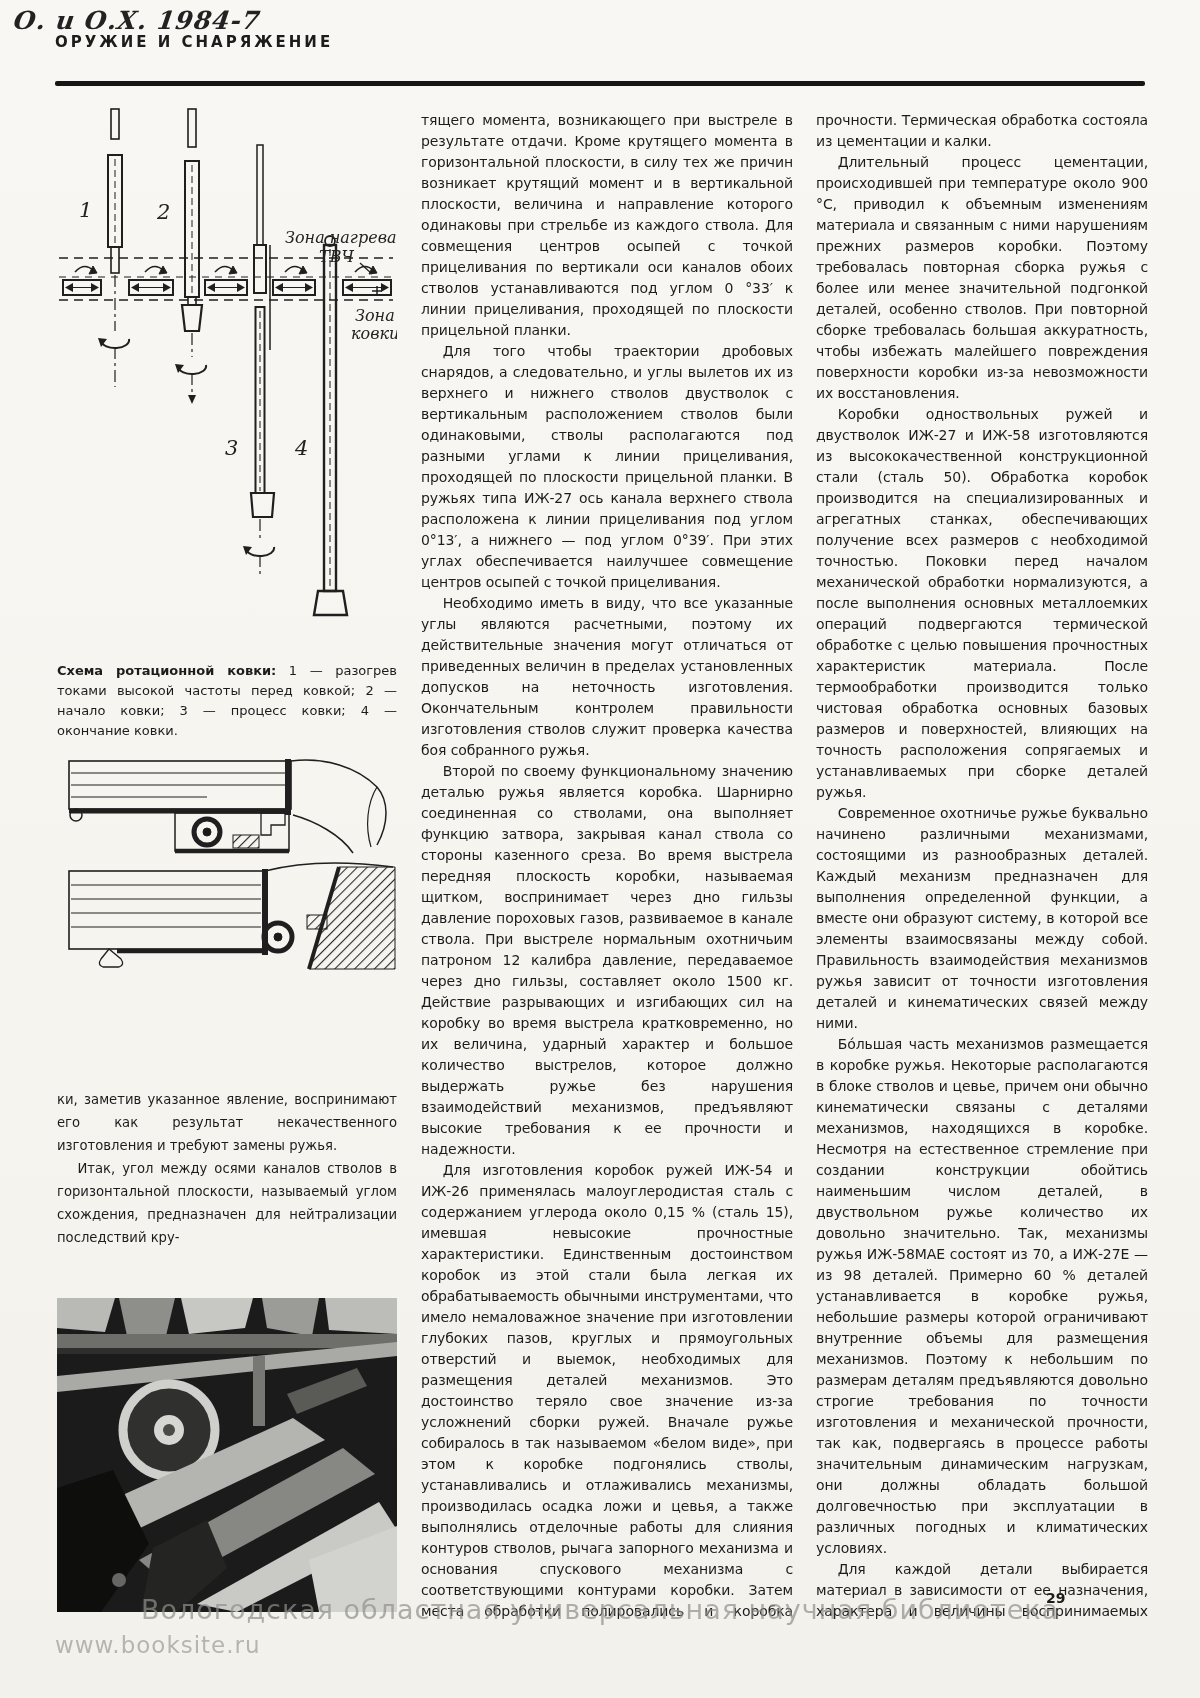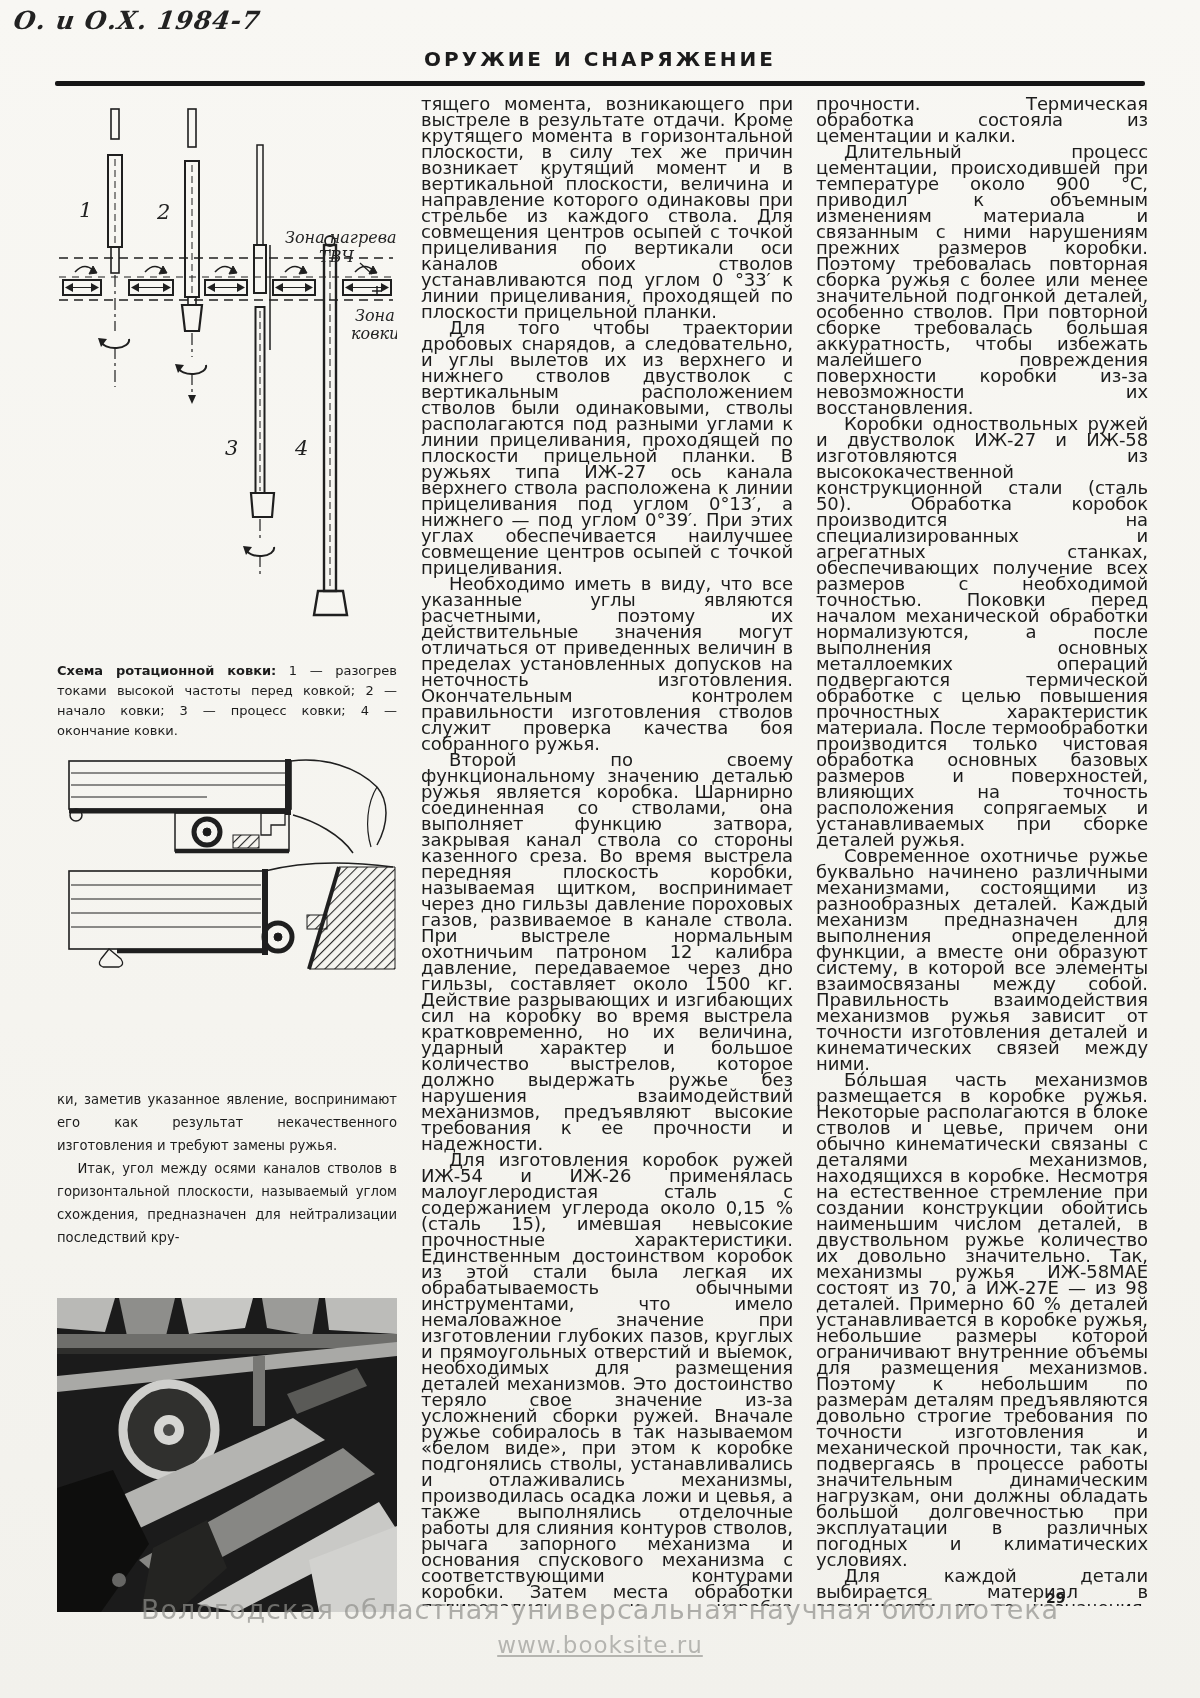--- a/index.html
+++ b/index.html
@@ -8,49 +8,49 @@
     position:relative;width:1200px;height:1698px;margin:0 auto;
     background:linear-gradient(180deg,#f8f7f3 0%,#f5f4ef 60%,#f2f1ec 100%);
     font-family:"DejaVu Sans",sans-serif;color:#1c1c1c;overflow:hidden;
   }
   .annotation{
     position:absolute;left:14px;top:6px;
     font-family:"DejaVu Serif",serif;font-style:italic;font-weight:700;
     font-size:25px;letter-spacing:1px;transform:skewX(-8deg);color:#222;
   }
   .header-title{
-    position:absolute;left:55px;top:47px;width:1090px;text-align:center;
-    font-size:20px;font-weight:700;letter-spacing:3px;
+    position:absolute;left:55px;top:33px;width:1090px;text-align:left;
+    font-size:15px;font-weight:700;letter-spacing:3px;
   }
   .header-rule{position:absolute;left:55px;top:81px;width:1090px;height:5px;background:#161616;border-radius:2px;}
 
   .col-left{position:absolute;left:57px;top:95px;width:340px;height:1520px;}
   .fig1{position:absolute;top:0;left:0;}
   .cap{font-size:13px;line-height:20px;text-align:justify;}
   .cap b{font-weight:700;}
   .cap .rest{font-weight:400;}
   .cap1{position:absolute;top:566px;left:0;width:340px;}
   .fig2{position:absolute;top:656px;left:0;}
   .cap2{position:absolute;top:888px;left:0;width:340px;font-weight:700;}
   .lpara{position:absolute;top:993px;left:0;width:340px;font-size:13.2px;line-height:23px;text-align:justify;}
   .lpara p{margin:0;}
   .lpara p.ind{text-indent:1.55em;}
   .cap3{position:absolute;top:1163px;left:0;width:340px;font-weight:700;}
   .photo{position:absolute;top:1203px;left:0;}
 
-  .textcol{position:absolute;top:96px;font-size:18px;line-height:16px;text-align:justify;letter-spacing:-0.1px;}
+  .textcol{position:absolute;top:110px;font-size:14px;line-height:21px;text-align:justify;letter-spacing:-0.1px;}
   .textcol.middle{left:421px;width:372px;height:1510px;overflow:hidden;}
   .textcol.right{left:816px;width:332px;height:1510px;overflow:hidden;}
   .textcol p{margin:0;text-indent:1.55em;}
   .textcol p.first{text-indent:0;}
 
   .watermark1{position:absolute;left:55px;top:1594px;width:1090px;text-align:center;
     font-size:27px;color:#90908c;opacity:.7;letter-spacing:1px;}
-  .watermark2{position:absolute;left:55px;top:1632px;width:1090px;text-align:center;
-    font-size:23px;color:#9c9c98;opacity:.7;letter-spacing:1px;text-decoration:underline;}
+  .watermark2{position:absolute;left:55px;top:1632px;width:1090px;
+    font-size:23px;color:#9c9c98;opacity:.7;letter-spacing:1px;}
   .page-number{position:absolute;left:1046px;top:1590px;font-size:14px;font-weight:700;}
 
   .zl{font-family:"DejaVu Serif",serif;font-style:italic;font-size:16px;fill:#222;}
   .fl{font-family:"DejaVu Serif",serif;font-style:italic;font-size:21px;fill:#222;}
   svg .ln{stroke:#1f1f1f;fill:none;}
 </style>
 </head>
 <body>
 
 <div class="page">

